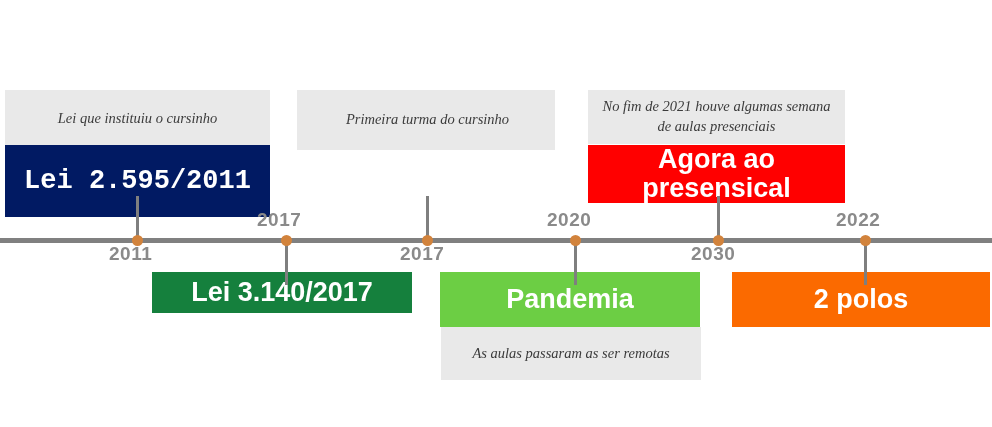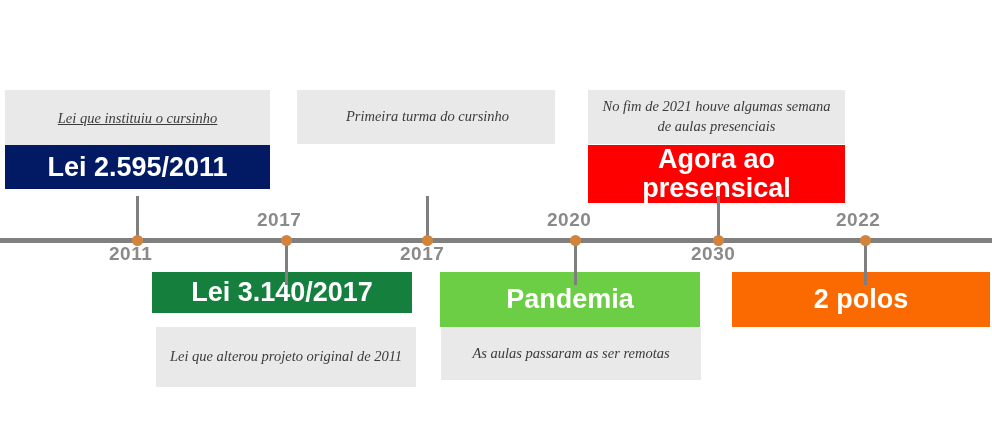--- a/index.html
+++ b/index.html
@@ -104,45 +104,44 @@
   .card.bottom .card-desc  { position: absolute; }
 </style>
 </head>
 <body>
 
 <div id="timeline-canvas">
 
   <div class="axis-line"></div>
 
   <div class="card top" style="left:5px; top:90px; width:265px; height:113px;">
-    <div class="card-desc" style="width:265px; height:58px;text-decoration:underline;">Lei que instituiu o cursinho</div>
-    <div class="card-title" style="left:0; top:55px; width:265px; height:44px; background:#011a63;">Lei 2.595/2011</div>
+    <div class="card-desc" style="width:265px; height:58px;">Lei que instituiu o cursinho</div>
+    <div class="card-title" style="left:0; top:55px; width:265px; height:72px; background:#011a63;font-family:Liberation Mono, monospace;">Lei 2.595/2011</div>
   </div>
   <div class="stem up" style="left:136px;"></div>
   <div class="node-dot" style="left:132px;"></div>
   <div class="year-label below" style="left:109px;">2011</div>
 
   <div class="card top" style="left:297px; top:90px; width:258px; height:113px;">
-    <div class="card-desc" style="width:258px; height:54px;padding-left:13px;">Primeira turma do cursinho</div>
+    <div class="card-desc" style="width:258px; height:60px;padding-left:13px;">Primeira turma do cursinho</div>
   </div>
   <div class="stem up" style="left:426px;"></div>
   <div class="node-dot" style="left:422px;"></div>
   <div class="year-label below" style="left:400px;">2017</div>
 
   <div class="card top" style="left:588px; top:90px; width:257px; height:113px;">
     <div class="card-desc" style="width:257px; height:54px;">No fim de 2021 houve algumas semana de aulas presenciais</div>
     <div class="card-title" style="left:0; top:55px; width:257px; height:58px; background:#ff0000;">Agora ao presensical</div>
   </div>
   <div class="stem up" style="left:717px;"></div>
   <div class="node-dot" style="left:713px;"></div>
   <div class="year-label below" style="left:691px;">2030</div>
 
   <div class="card bottom" style="left:152px; top:272px; width:260px; height:115px;">
     <div class="card-title" style="width:260px; height:41px; background:#15803d;">Lei 3.140/2017</div>
-    <div class="card-desc" style="left:4px; top:55px; width:260px; height:60px;">Lei que alterou projeto original de 2011</div>
   </div>
   <div class="stem down" style="left:285px;"></div>
   <div class="node-dot" style="left:281px;"></div>
   <div class="year-label above" style="left:257px;">2017</div>
 
   <div class="card bottom" style="left:440px; top:272px; width:260px; height:115px;">
     <div class="card-title" style="width:260px; height:55px; background:#6cce44;">Pandemia</div>
     <div class="card-desc" style="left:1px; top:55px; width:260px; height:53px;">As aulas passaram as ser remotas</div>
   </div>
   <div class="stem down" style="left:574px;"></div>

